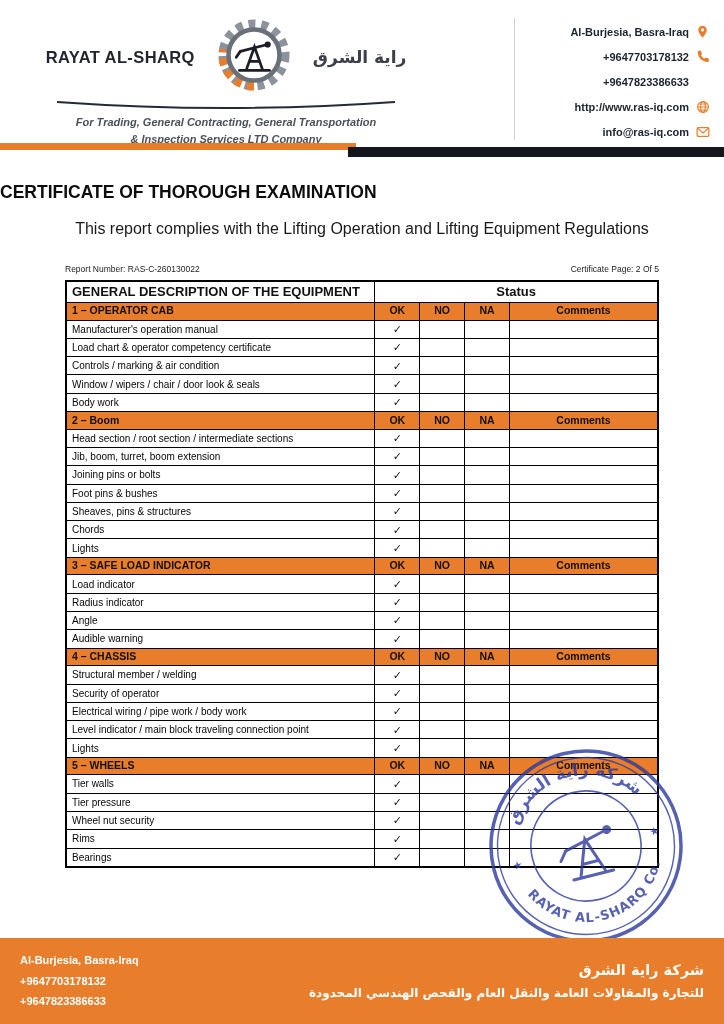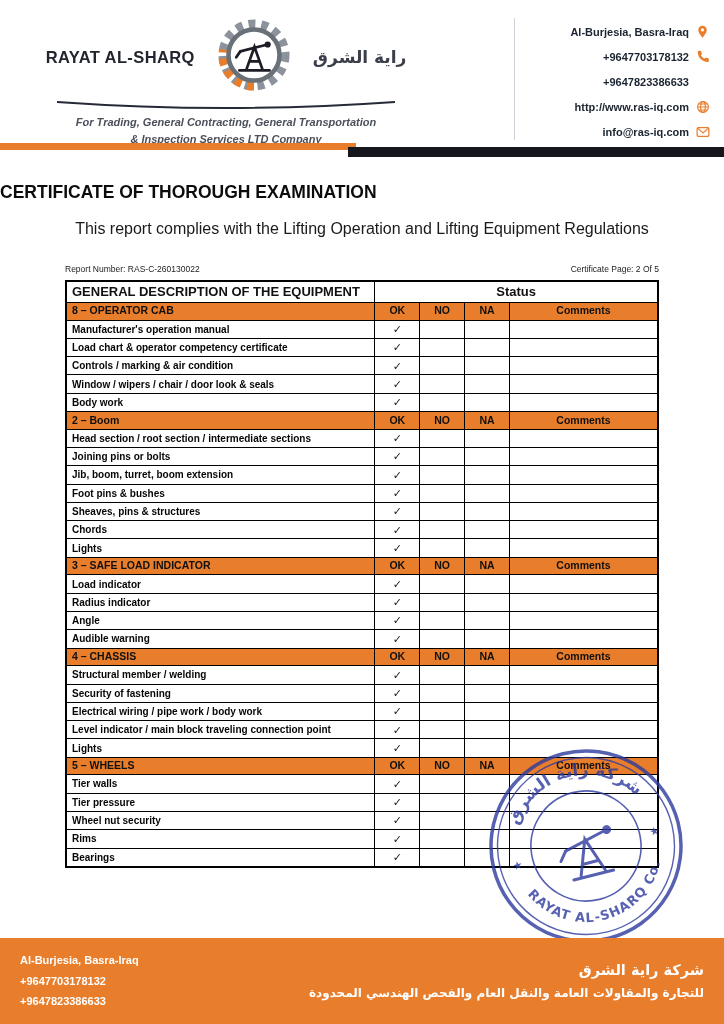--- a/index.html
+++ b/index.html
@@ -29,21 +29,21 @@
   .title { font-size: 17.5px; font-weight: bold; margin-top: 24px; color: #0c0c0c; }
   .subtitle { text-align: center; font-size: 16px; margin-top: 17px; color: #1a1a1a; }
   .meta { width: 594px; margin: 26px 0 6px 65px; display: flex; justify-content: space-between;
           font-size: 8.5px; color: #222; }
   
   table.insp { border-collapse: collapse; width: 594px; margin: 2px 0 0 65px; border: 2px solid #000; }
   .insp td { border: 1px solid #000; padding: 1.5px 5px; font-size: 10px; line-height: 1.3; vertical-align: middle; }
   .insp td.c { text-align: center; padding: 1.5px 2px; }
   .insp tr.hdr-row td { font-weight: bold; font-size: 13px; }
   .insp tr.sec td { background: var(--accent); font-weight: bold; font-size: 10.5px; color: #101010; }
-  .insp td.lbl { font-weight: bold; color: #060606; }
+  .insp td.lbl { font-weight: normal; color: #060606; }
   .insp td.chk { font-size: 11px; color: #1a1a1a; }
   
   .stamp { position: absolute; left: 486px; top: 746px; width: 200px; height: 200px;
            transform: rotate(-14deg); opacity: .8; pointer-events: none; }
   .stamp text { font-family: "DejaVu Sans", sans-serif; font-weight: bold; }
   
   .footer { position: absolute; left: 0; right: 0; bottom: 0; height: 86px; background: var(--accent);
             color: #fff; display: flex; justify-content: space-between; align-items: center; padding: 0 20px; }
   .f-left { font-size: 11px; font-weight: bold; line-height: 1.85; }
   .f-right { text-align: right; direction: rtl; font-family: "DejaVu Sans", sans-serif; }
@@ -151,21 +151,21 @@
         <col style="width:45px">
         <col style="width:45px">
         <col style="width:149px">
     </colgroup>
     <tbody>
       <tr class="hdr-row">
         <td>GENERAL DESCRIPTION OF THE EQUIPMENT</td>
         <td class="c" colspan="4">Status</td>
       </tr>
     <tr class="sec">
-          <td>8 – OPERATOR CAB</td>
+          <td>1 – OPERATOR CAB</td>
           <td class="c">OK</td>
           <td class="c">NO</td>
           <td class="c">NA</td>
           <td class="c">Comments</td>
         </tr>
         <tr>
           <td class="lbl">Manufacturer's operation manual</td>
           <td class="c chk">✓</td>
           <td class="c"></td>
           <td class="c"></td>
@@ -207,28 +207,28 @@
           <td class="c">Comments</td>
         </tr>
         <tr>
           <td class="lbl">Head section / root section / intermediate sections</td>
           <td class="c chk">✓</td>
           <td class="c"></td>
           <td class="c"></td>
           <td class="c"></td>
         </tr>
         <tr>
+          <td class="lbl">Jib, boom, turret, boom extension</td>
+          <td class="c chk">✓</td>
+          <td class="c"></td>
+          <td class="c"></td>
+          <td class="c"></td>
+        </tr>
+        <tr>
           <td class="lbl">Joining pins or bolts</td>
-          <td class="c chk">✓</td>
-          <td class="c"></td>
-          <td class="c"></td>
-          <td class="c"></td>
-        </tr>
-        <tr>
-          <td class="lbl">Jib, boom, turret, boom extension</td>
           <td class="c chk">✓</td>
           <td class="c"></td>
           <td class="c"></td>
           <td class="c"></td>
         </tr>
         <tr>
           <td class="lbl">Foot pins &amp; bushes</td>
           <td class="c chk">✓</td>
           <td class="c"></td>
           <td class="c"></td>
@@ -298,21 +298,21 @@
           <td class="c">Comments</td>
         </tr>
         <tr>
           <td class="lbl">Structural member / welding</td>
           <td class="c chk">✓</td>
           <td class="c"></td>
           <td class="c"></td>
           <td class="c"></td>
         </tr>
         <tr>
-          <td class="lbl">Security of fastening</td>
+          <td class="lbl">Security of operator</td>
           <td class="c chk">✓</td>
           <td class="c"></td>
           <td class="c"></td>
           <td class="c"></td>
         </tr>
         <tr>
           <td class="lbl">Electrical wiring / pipe work / body work</td>
           <td class="c chk">✓</td>
           <td class="c"></td>
           <td class="c"></td>

